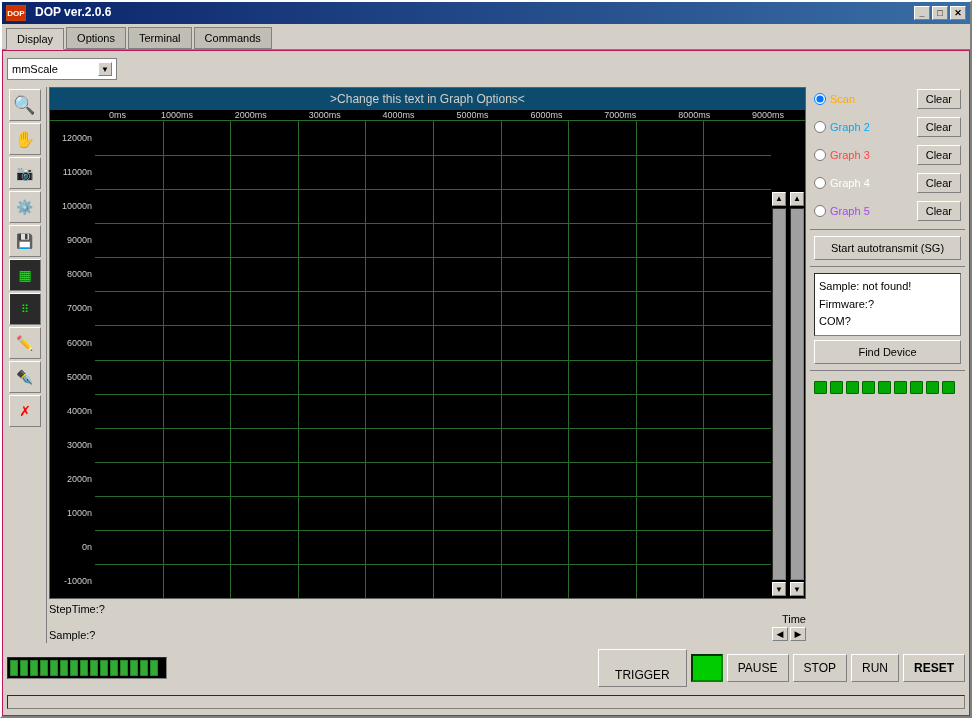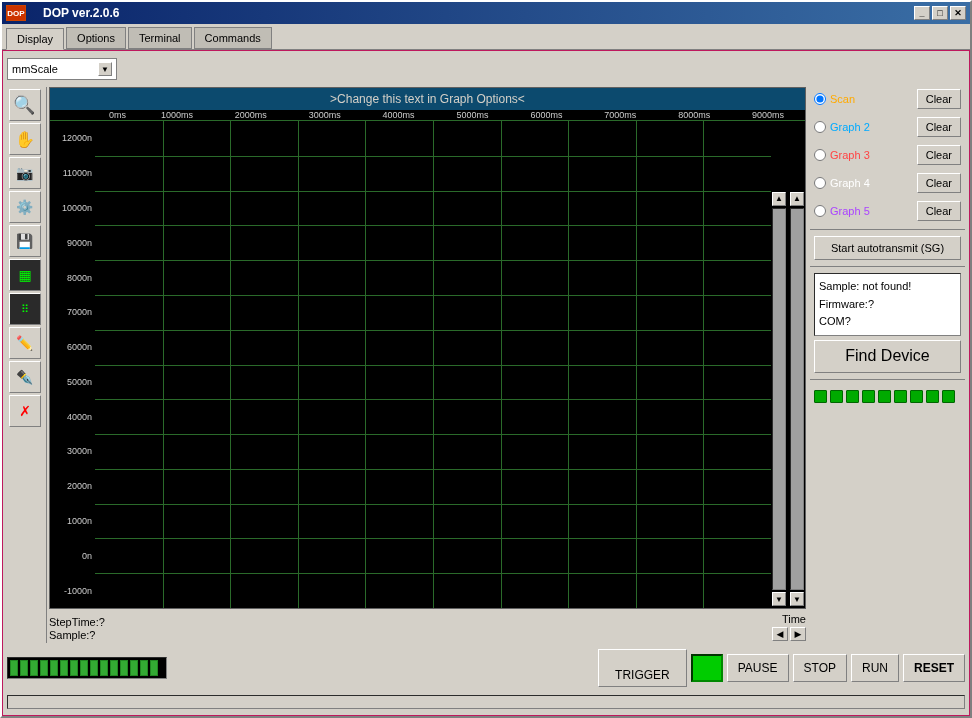--- a/index.html
+++ b/index.html
@@ -27,22 +27,21 @@
       height: 22px;
       display: flex;
       align-items: center;
       justify-content: space-between;
       padding: 0 4px;
       font-size: 12px;
       font-weight: bold;
     }
     .title-bar-left {
       display: flex;
-      align-items: center;
-      gap: 17px;
+      gap: 9px;
     }
     .title-icon {
       width: 16px;
       height: 16px;
       background: #ff6600;
       border: 1px solid #cc4400;
       font-size: 9px;
       display: flex;
       align-items: center;
       justify-content: center;
@@ -190,24 +189,24 @@
       color: #000;
       margin: 0 4px;
       line-height: 1.6;
     }
     .find-device-btn {
       background: #d4d0c8;
       border: 1px solid #808080;
       border-top-color: #ffffff;
       border-left-color: #ffffff;
       padding: 2px 6px;
-      font-size: 16px;
+      font-size: 11px;
       cursor: pointer;
       text-align: center;
-      height: 33px;
+      height: 24px;
       display: flex;
       align-items: center;
       justify-content: center;
       margin: 0 4px;
     }
     .led-row {
       display: flex;
       gap: 3px;
       padding: 4px;
       align-items: center;
@@ -450,21 +449,21 @@
                   <div style="color:#000; font-size:9px; text-align:center; line-height:1.2; margin-bottom:2px;">C<br>o<br>u<br>n<br>t<br>s</div>
                   <div class="scroll-btn">▲</div>
                   <div style="flex:1; width:14px; min-height:20px; background:#a0a0a0; border:1px inset #808080;"></div>
                   <div class="scroll-btn">▼</div>
                 </div>
               </div>
             </div>
           </div>
 
           <div style="display:flex; justify-content:space-between; align-items:flex-end; padding:2px 0;">
-            <div style="display:flex; flex-direction:column; gap:1px;">
+            <div style="display:flex; flex-direction:column; gap:14px;">
               <span style="font-size:11px; color:#000;">StepTime:?</span>
               <span style="font-size:11px; color:#000;">Sample:?</span>
             </div>
             <div style="display:flex; flex-direction:column; align-items:flex-end; gap:2px;">
               <span style="font-size:11px; color:#000;">Time</span>
               <div style="display:flex; gap:2px;">
                 <div class="h-scroll-btn">◀</div>
                 <div class="h-scroll-btn">▶</div>
               </div>
             </div>

